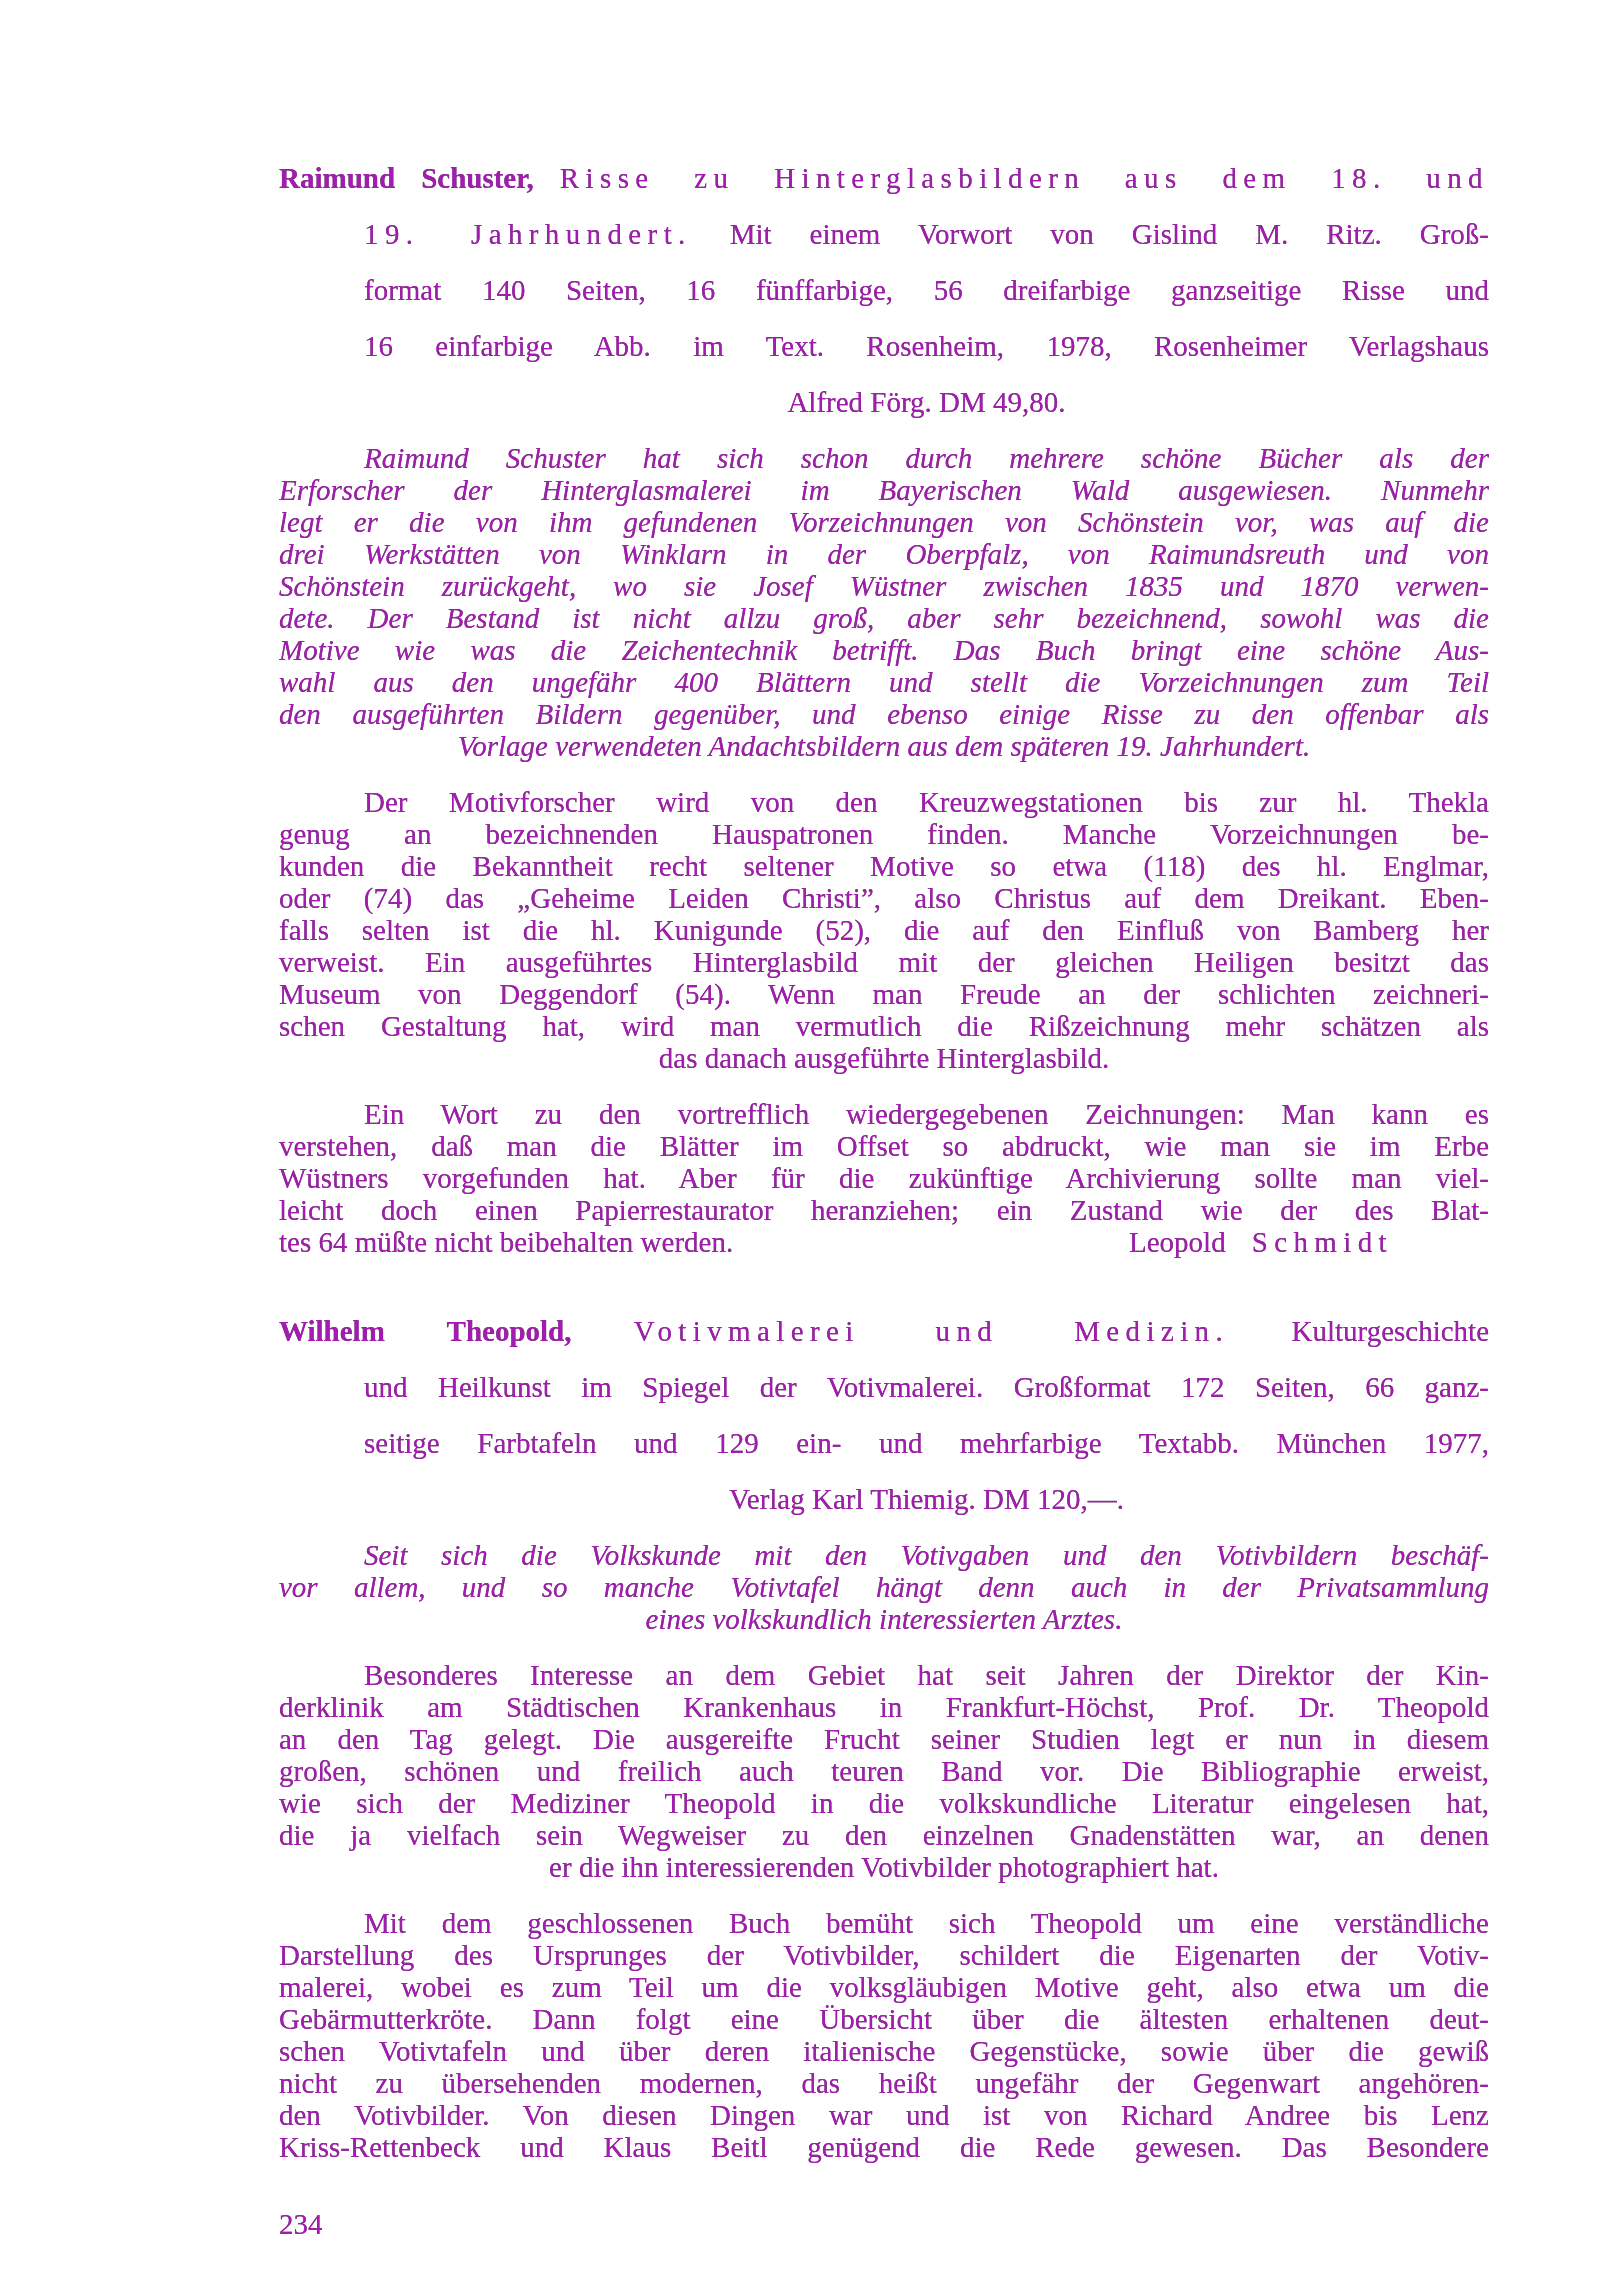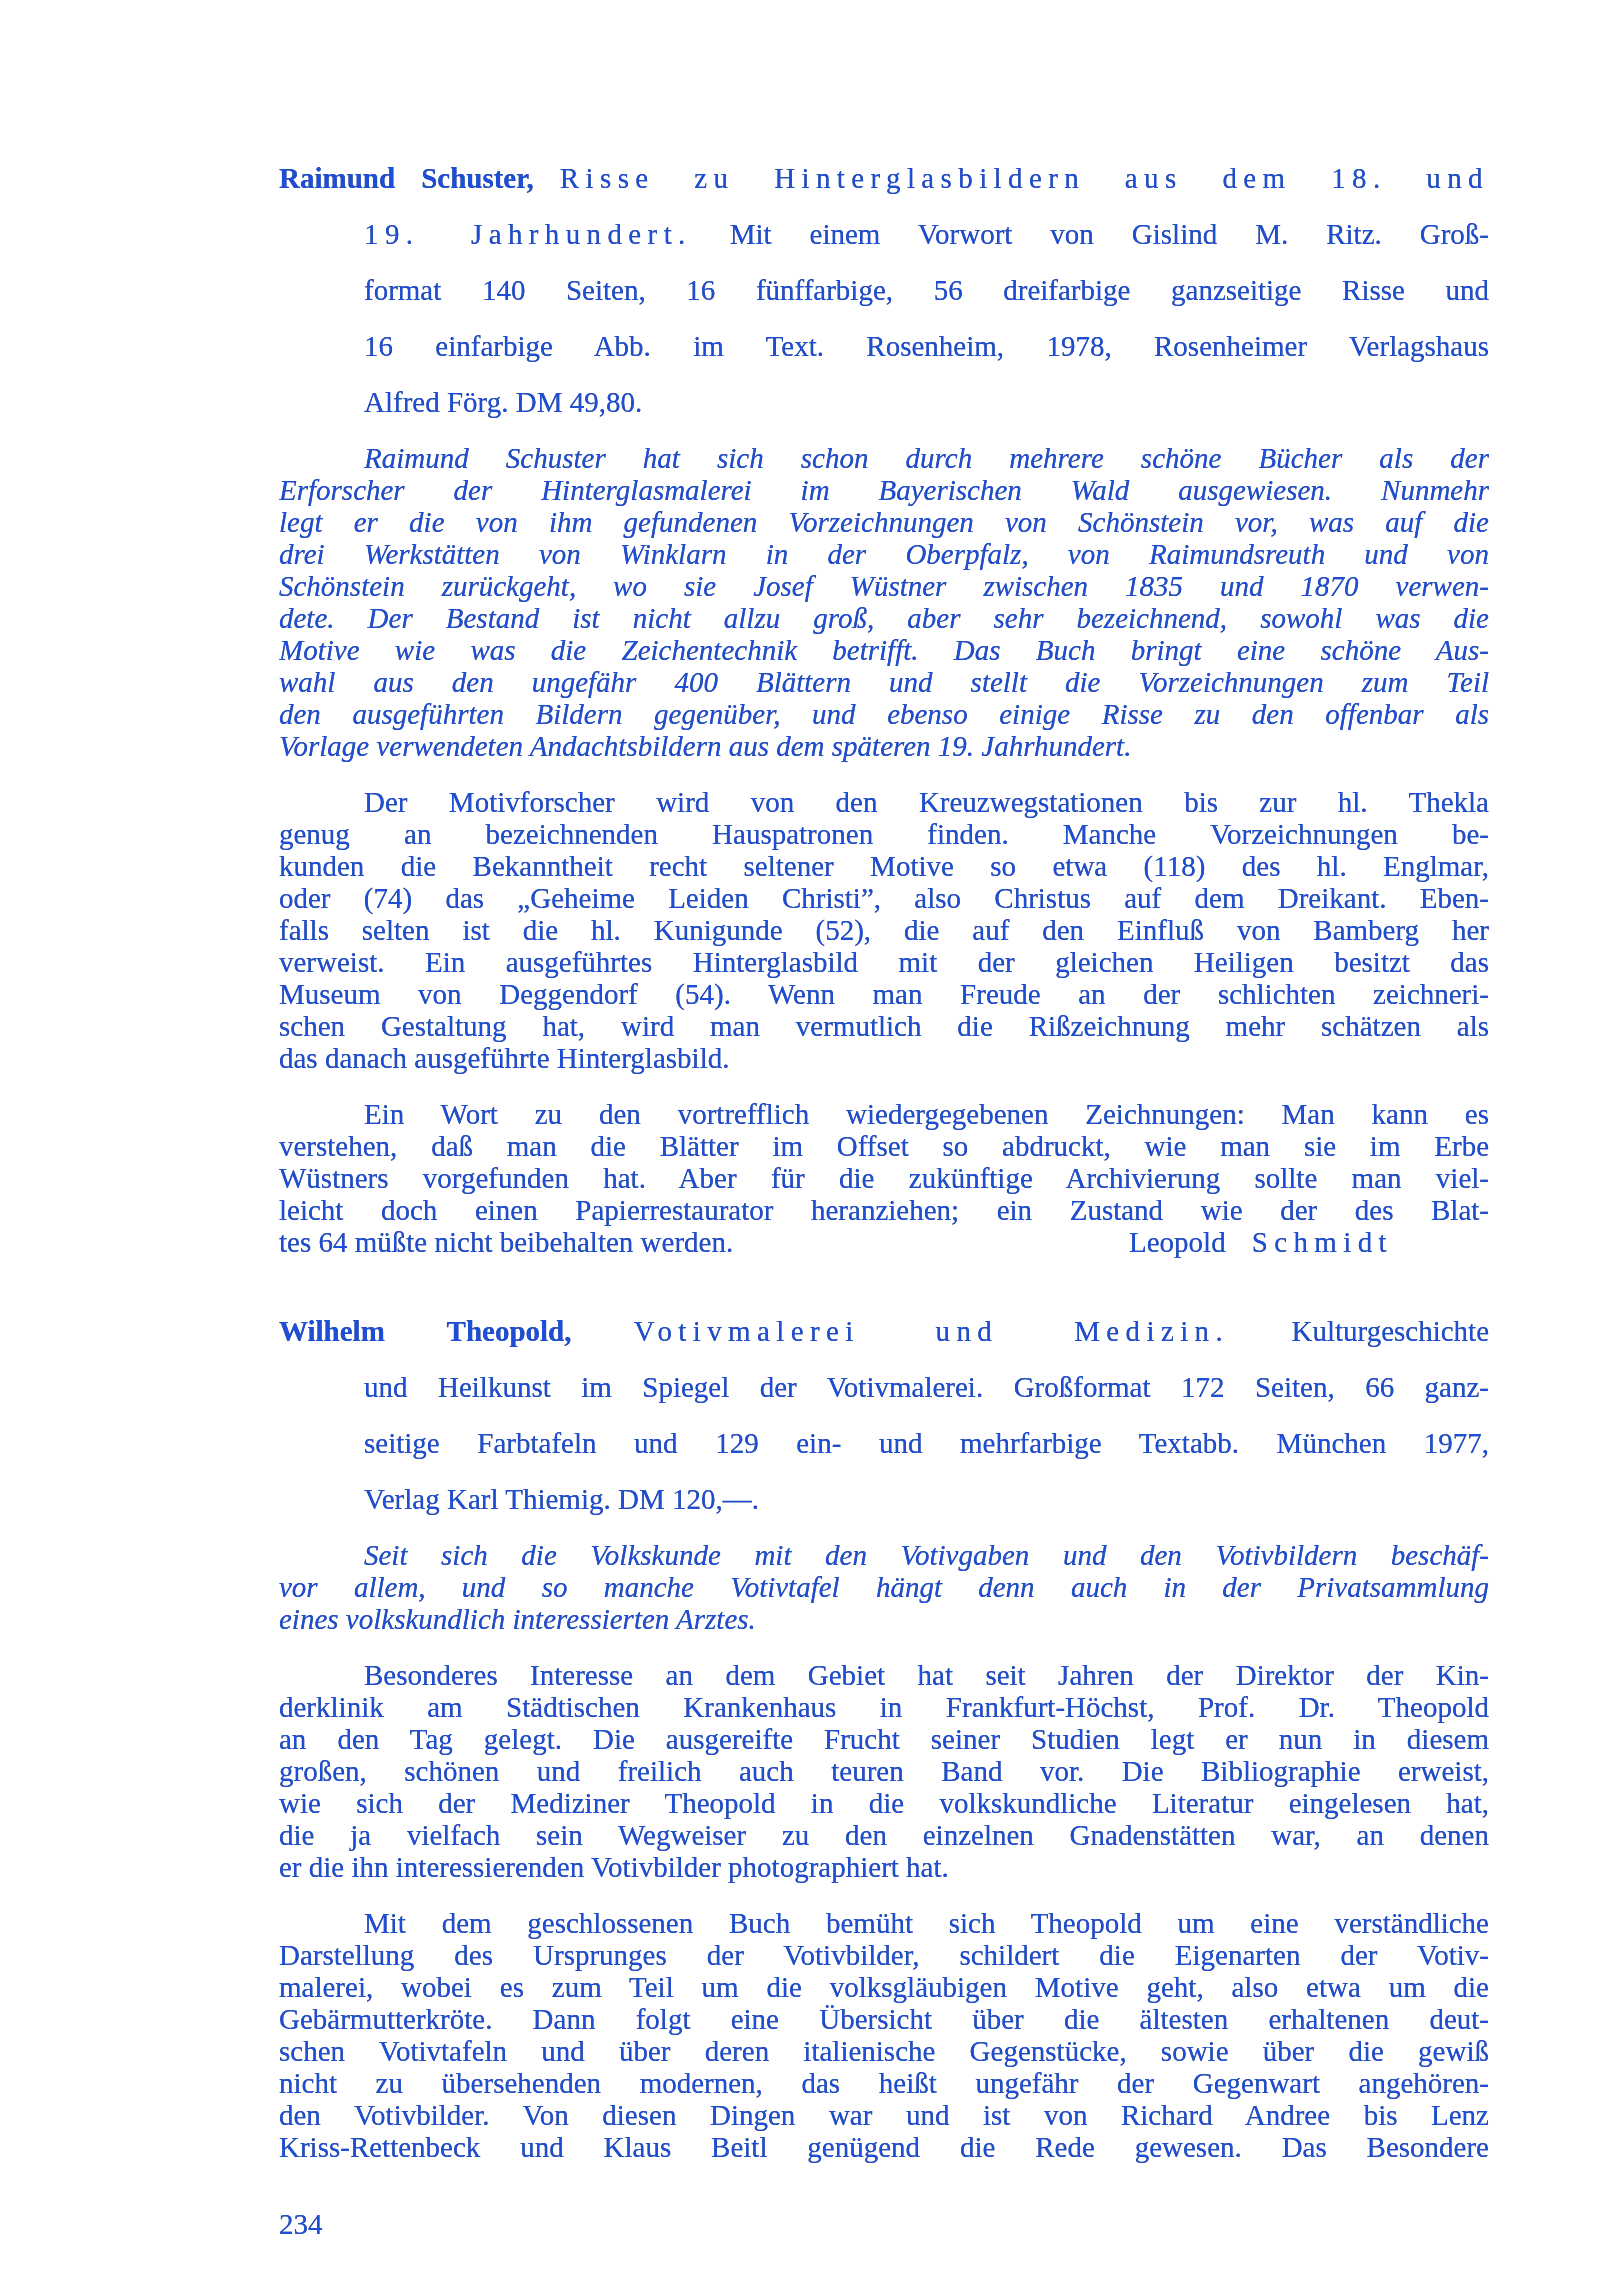--- a/index.html
+++ b/index.html
@@ -5,26 +5,26 @@
   html,body{margin:0;padding:0;}
   body{
     width:1619px;height:2284px;
     background:#ffffff;
     font-family:"Liberation Serif","DejaVu Serif",serif;
     position:relative;
   }
   .page{position:absolute;inset:0;background:#ffffff;overflow:hidden;}
   .text-block{
     position:absolute;left:279px;top:162px;width:1210px;
-    font-size:29px;line-height:32px;color:#1d4ed8;
+    font-size:29px;line-height:32px;color:#a21caf;
     text-shadow:0 0 0.4px rgba(0,0,0,0.65);
   }
   .section + .section{margin-top:57px;}
   .block.heading + .block{margin-top:18px;font-style:italic;}
-  .line{height:32px;overflow:hidden;text-align:left;}
+  .line{height:32px;overflow:hidden;text-align:center;}
   .line.just{text-align:justify;text-align-last:justify;}
   .line.ind{padding-left:85px;margin-top:24px;}
   .line.sig{display:flex;padding-right:96px;gap:22px;}
   .line.sig span{white-space:pre;}
   .line.sig .sp{margin-left:4px;}
   .n{}
   .b{font-weight:bold;}
   .sp{letter-spacing:0.22em;word-spacing:0.25em;}
   .gap{flex:1 1 auto;}
   .page-number{margin-top:45px;}

